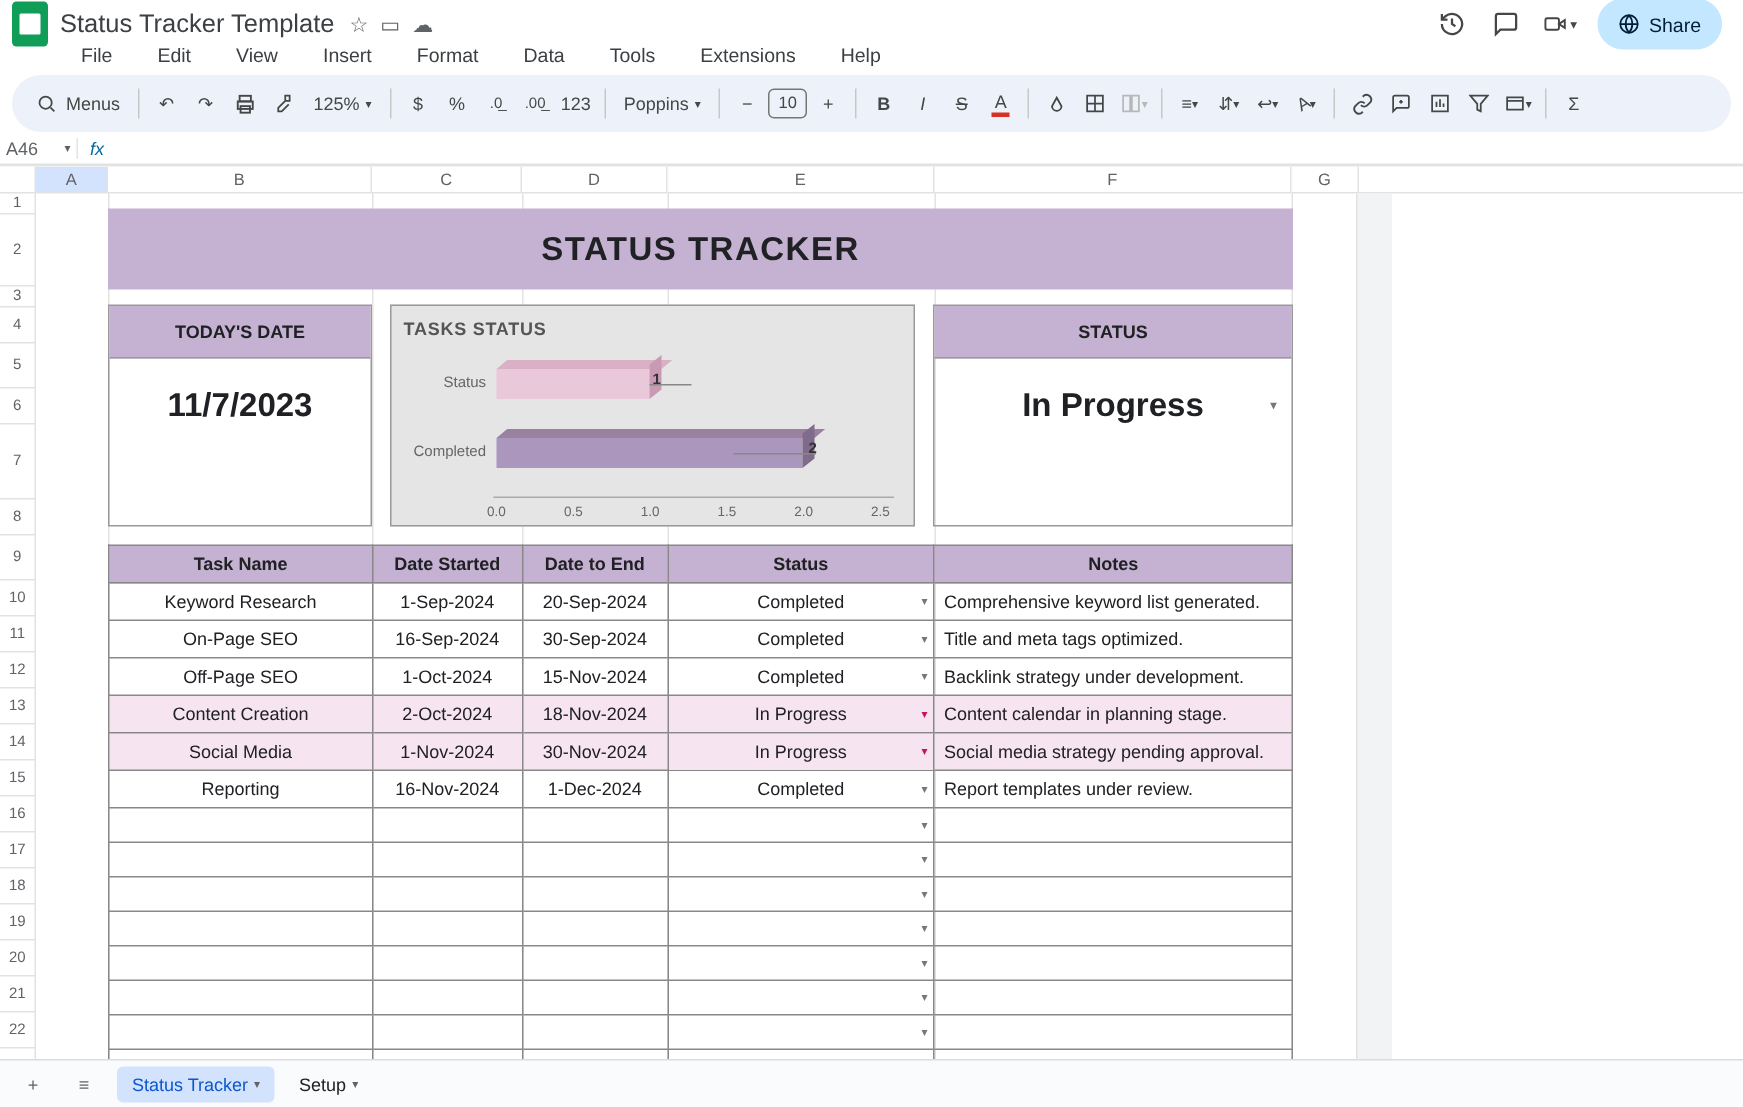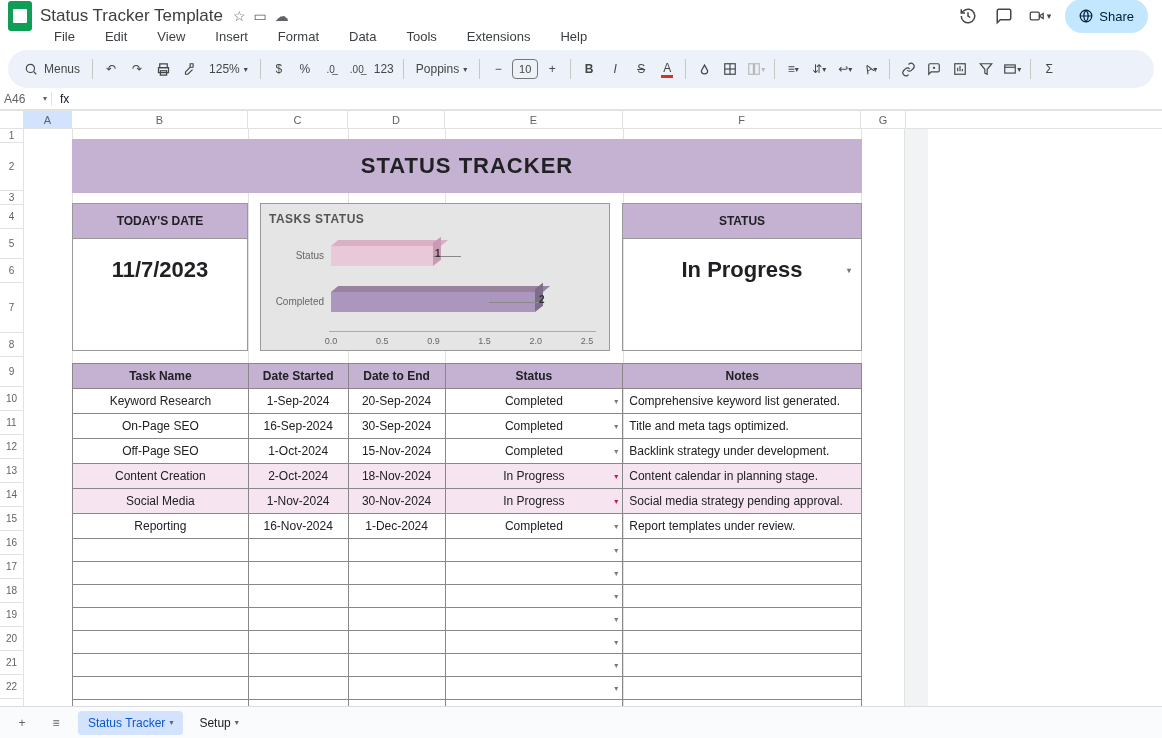--- a/index.html
+++ b/index.html
@@ -25,21 +25,21 @@
   .toolbar{display:flex;align-items:center;background:#edf2fa;border-radius:24px;margin:0 8px;height:38px;padding:0 10px;gap:2px;font-size:12px;color:#444746}
   .tbtn{min-width:24px;height:26px;display:flex;align-items:center;justify-content:center;border-radius:4px;cursor:pointer;padding:0 3px}
   .tsep{width:1px;height:20px;background:#c7c7c7;margin:0 4px}
   .font-select{padding:0 6px;display:flex;align-items:center;gap:4px}
   .size-box{border:1px solid #747775;border-radius:4px;width:26px;height:20px;display:flex;align-items:center;justify-content:center;font-size:11px}
   .menus-box{display:flex;align-items:center;gap:6px;padding:0 6px}
 
   
   .formula-bar{display:flex;align-items:center;height:22px;border-bottom:1px solid #e1e3e1;font-size:12px;color:#5f6368}
   .name-box{width:52px;border-right:1px solid #e1e3e1;padding-left:4px;display:flex;align-items:center;gap:4px}
-  .fx{padding:0 8px;color:#0f172a}
+  .fx{padding:0 8px;font-style:italic;color:#0369a1}
 
   
   .sheet-area{position:relative;height:600px;border-top:1px solid #e1e3e1;overflow:hidden}
   .cols-header{display:flex;height:18px;border-bottom:1px solid #e1e3e1;background:#fff}
   .rowh{width:24px;border-right:1px solid #e1e3e1;background:#fff}
   .colh{border-right:1px solid #e1e3e1;text-align:center;font-size:11px;color:#5f6368;line-height:18px}
   .colA{width:48px;background:#d3e3fd}
   .colB{width:176px}.colC{width:100px}.colD{width:97px}.colE{width:178px}.colF{width:238px}.colG{width:45px}
 
   .grid-body{position:relative;height:582px}
@@ -362,21 +362,21 @@
                   <div class="front"></div>
                   <div class="side"></div>
               </div>
               <div class="whisker" style="left:220px;top:76px;width:55px"></div>
               <div class="datalabel" style="left:270px;top:68px">2</div>
 
               <div class="xaxis"></div>
               <div id="xticks">
                   <span class="xtick" style="left: 62px;">0.0</span>
                   <span class="xtick" style="left: 113.2px;">0.5</span>
-                  <span class="xtick" style="left: 164.4px;">0.9</span>
+                  <span class="xtick" style="left: 164.4px;">1.0</span>
                   <span class="xtick" style="left: 215.6px;">1.5</span>
                   <span class="xtick" style="left: 266.8px;">2.0</span>
                   <span class="xtick" style="left: 318px;">2.5</span>
                 </div>
             </div>
           </div>
 
           <div class="panel p-status">
             <div class="panel-hdr">STATUS</div>
             <div class="panel-body">

